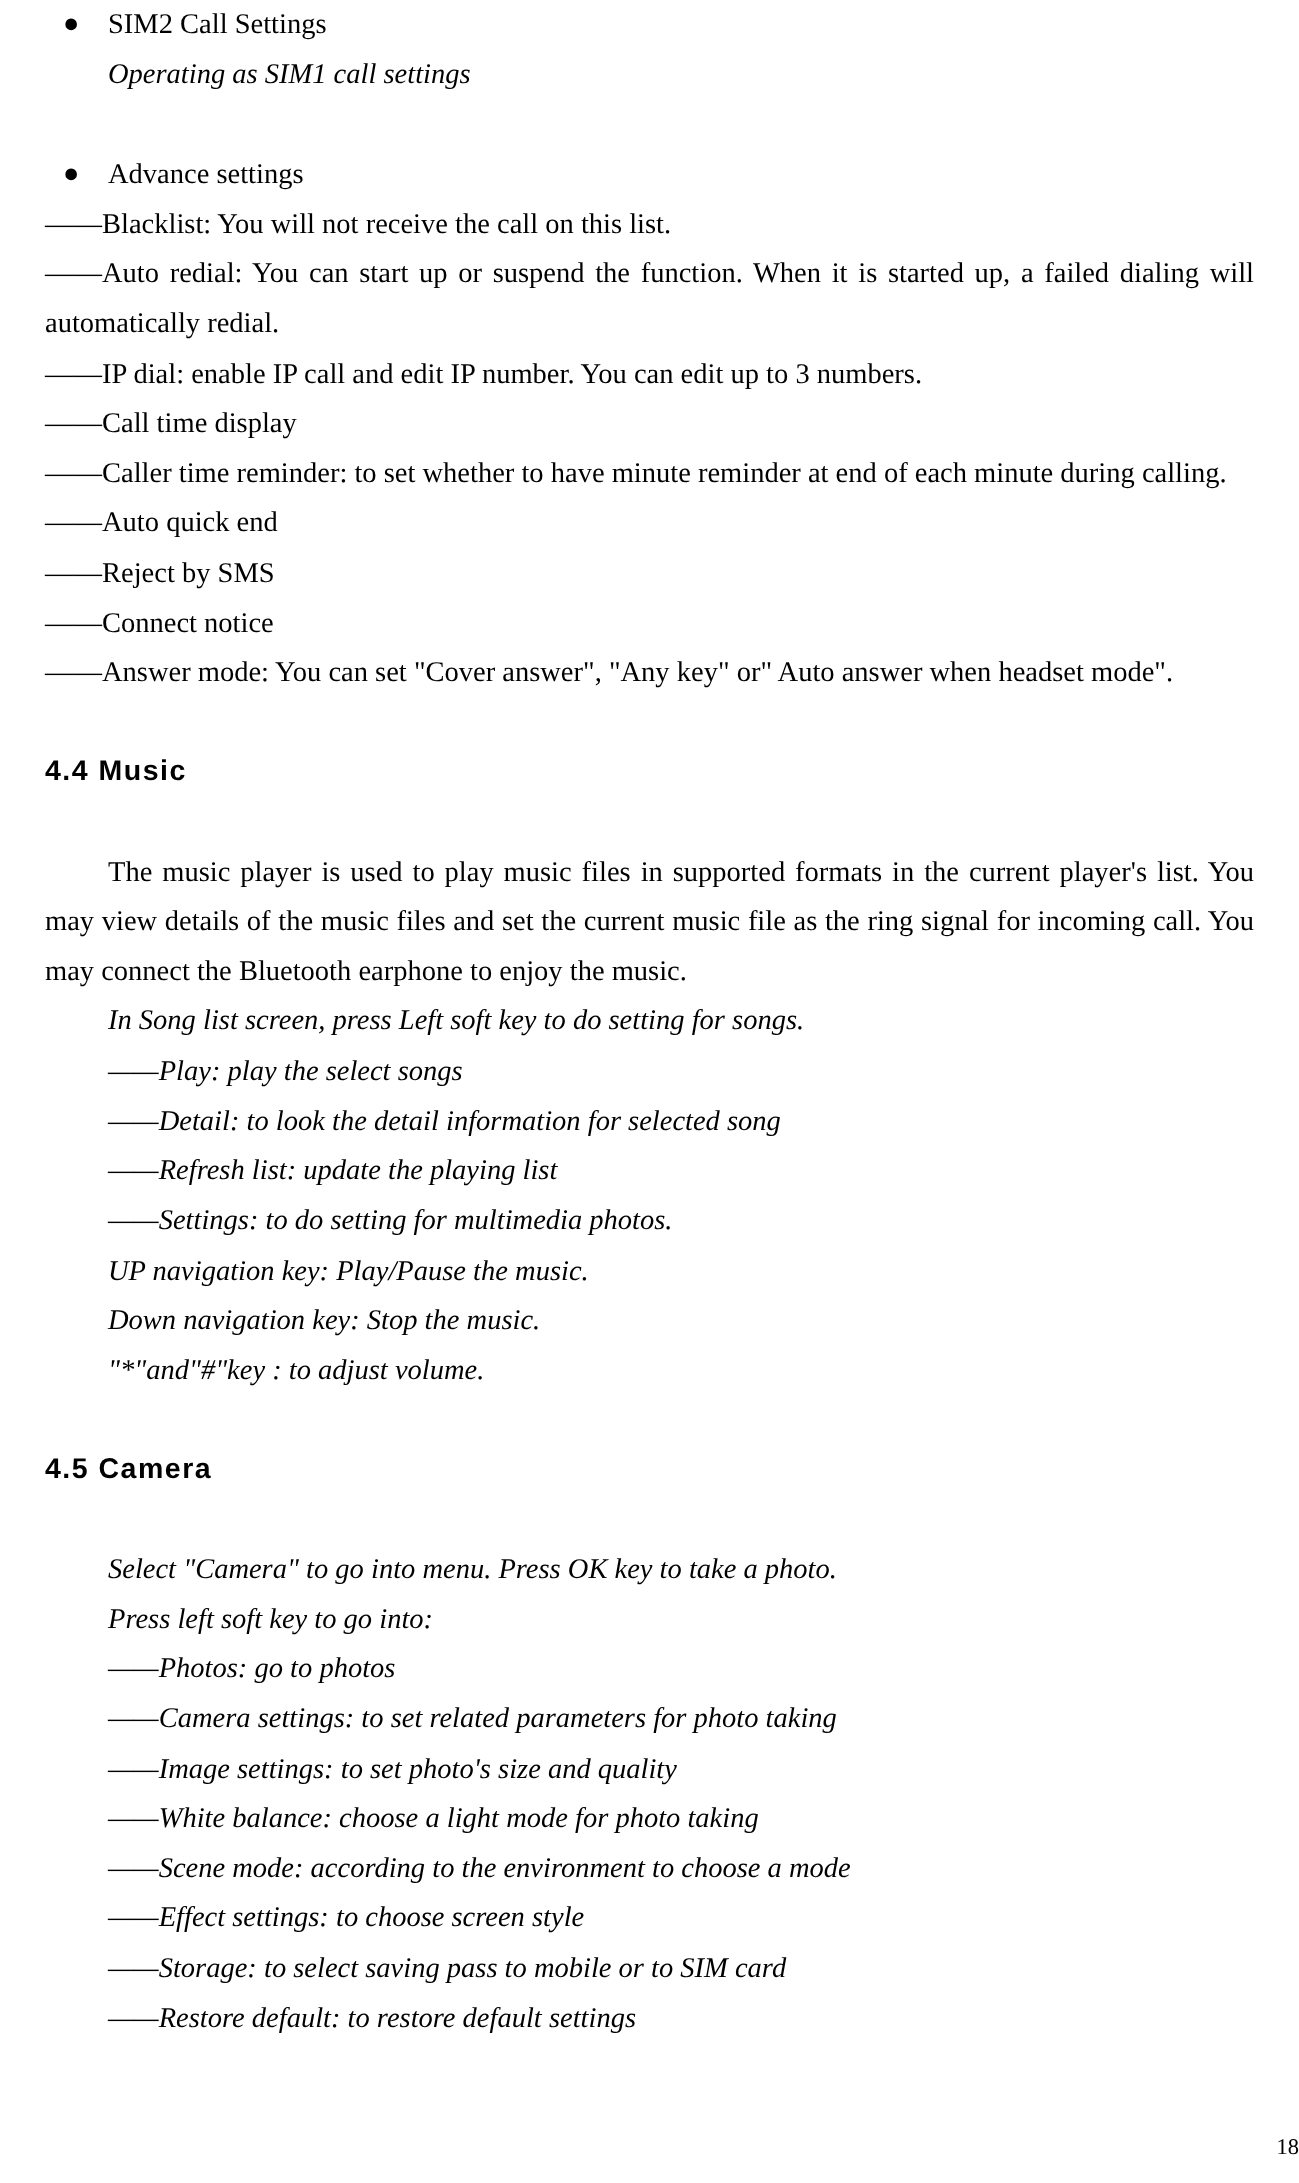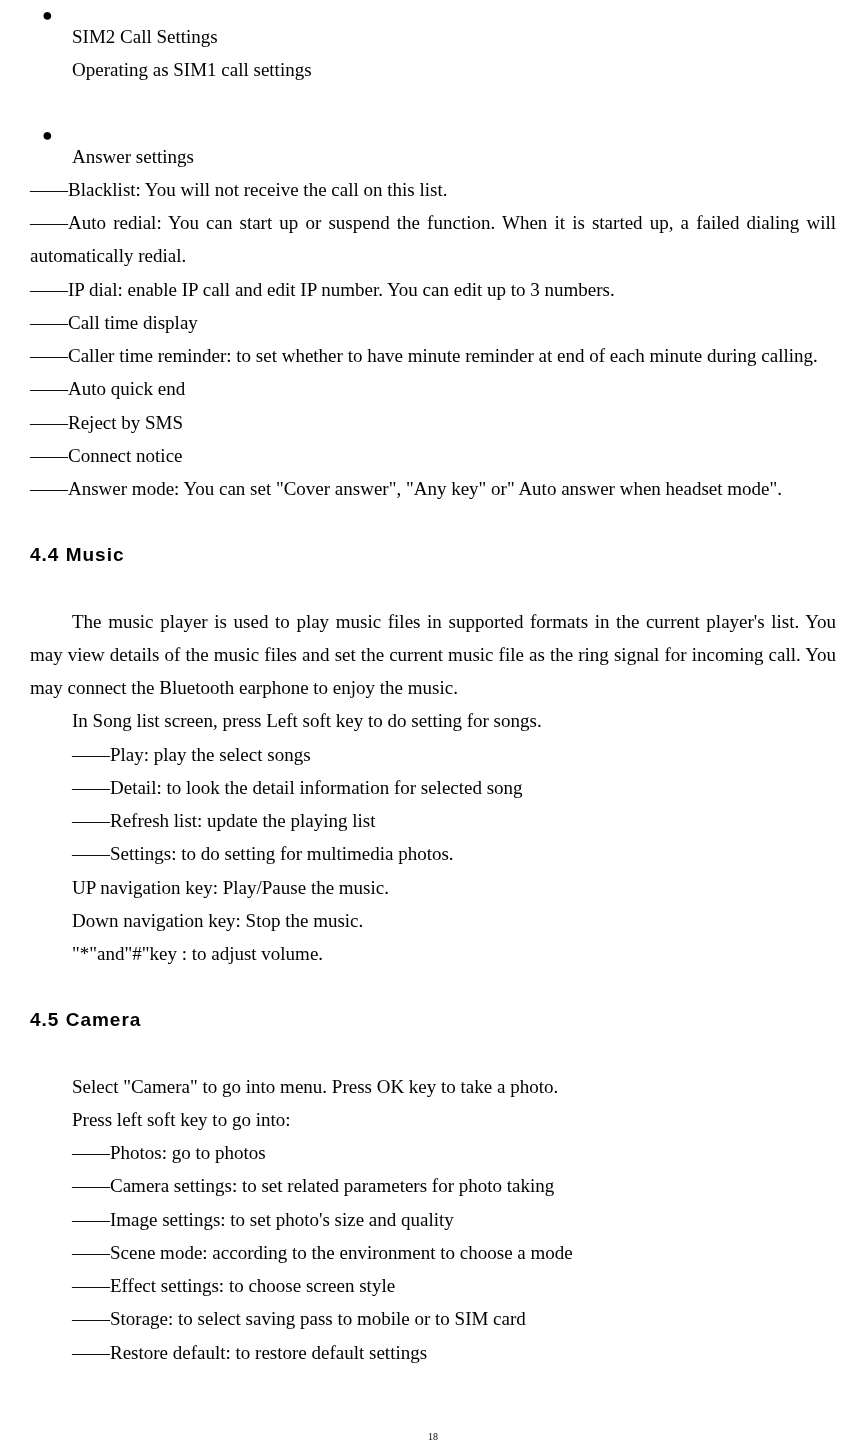--- a/index.html
+++ b/index.html
@@ -24,24 +24,24 @@
     padding-left: 12px;
   }
   .bullet-dot {
     font-size: 18px;
     line-height: 1.75;
     width: 30px;
     flex-shrink: 0;
   }
   .bullet-text {
     flex: 1;
-    margin-top: 20px;
   }
   .indent-body {
     padding-left: 42px;
+    font-style: italic;
   }
   .justify {
     text-align: justify;
   }
   .section-heading {
     font-family: "SimHei", "MS Gothic", sans-serif;
     font-size: 19px;
     font-weight: bold;
     letter-spacing: 1px;
   }
@@ -49,40 +49,40 @@
     height: 33px;
   }
   .para-indent {
     text-indent: 42px;
   }
   .page-number {
     position: absolute;
     bottom: 10px;
     left: 0;
     right: 0;
-    text-align: center;
-    font-size: 10px;
+    text-align: right;
+    font-size: 15px;
   }
 </style>
 </head>
 <body>
 
 <div class="page">
 
   <div class="bullet-row">
     <span class="bullet-dot">●</span>
     <span class="bullet-text">SIM2 Call Settings</span>
   </div>
   <div class="indent-body">Operating as SIM1 call settings</div>
 
   <div class="blank-line"></div>
 
   <div class="bullet-row">
     <span class="bullet-dot">●</span>
-    <span class="bullet-text">Answer settings</span>
+    <span class="bullet-text">Advance settings</span>
   </div>
 
   <div class="justify">——Blacklist: You will not receive the call on this list.</div>
   <div class="justify">——Auto redial: You can start up or suspend the function. When it is started up, a failed dialing will automatically redial.</div>
   <div class="justify">——IP dial: enable IP call and edit IP number. You can edit up to 3 numbers.</div>
   <div class="justify">——Call time display</div>
   <div class="justify">——Caller time reminder: to set whether to have minute reminder at end of each minute during calling.</div>
   <div class="justify">——Auto quick end</div>
   <div class="justify">——Reject by SMS</div>
   <div class="justify">——Connect notice</div>
@@ -109,19 +109,20 @@
 
   <div class="section-heading">4.5 Camera</div>
 
   <div class="blank-line"></div>
 
   <div class="indent-body">Select "Camera" to go into menu. Press OK key to take a photo.</div>
   <div class="indent-body">Press left soft key to go into:</div>
   <div class="indent-body">——Photos: go to photos</div>
   <div class="indent-body">——Camera settings: to set related parameters for photo taking</div>
   <div class="indent-body">——Image settings: to set photo's size and quality</div>
+  <div class="indent-body">——White balance: choose a light mode for photo taking</div>
   <div class="indent-body">——Scene mode: according to the environment to choose a mode</div>
   <div class="indent-body">——Effect settings: to choose screen style</div>
   <div class="indent-body">——Storage: to select saving pass to mobile or to SIM card</div>
   <div class="indent-body">——Restore default: to restore default settings</div>
 
   <div class="page-number">18</div>
 </div>
 
 </body></html>

